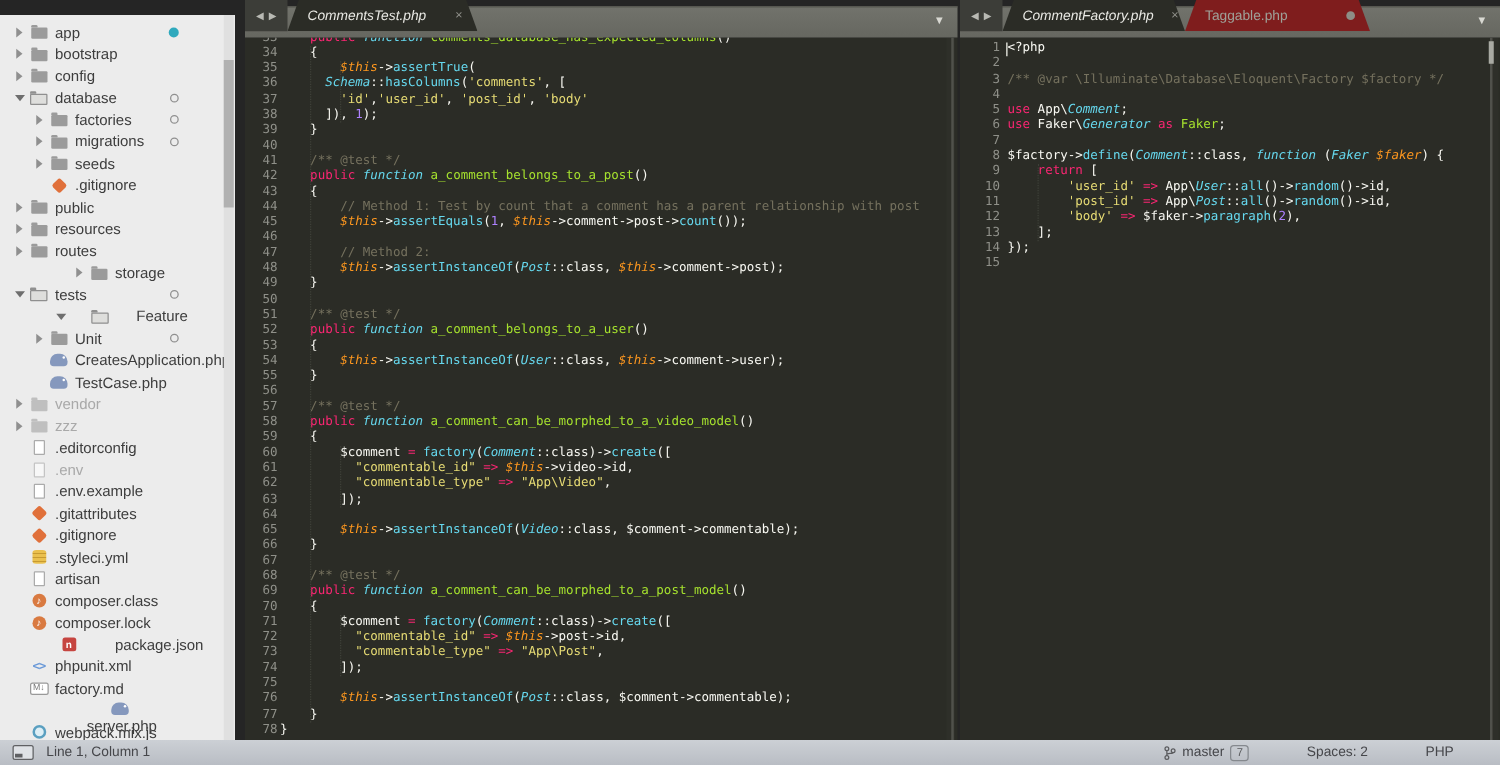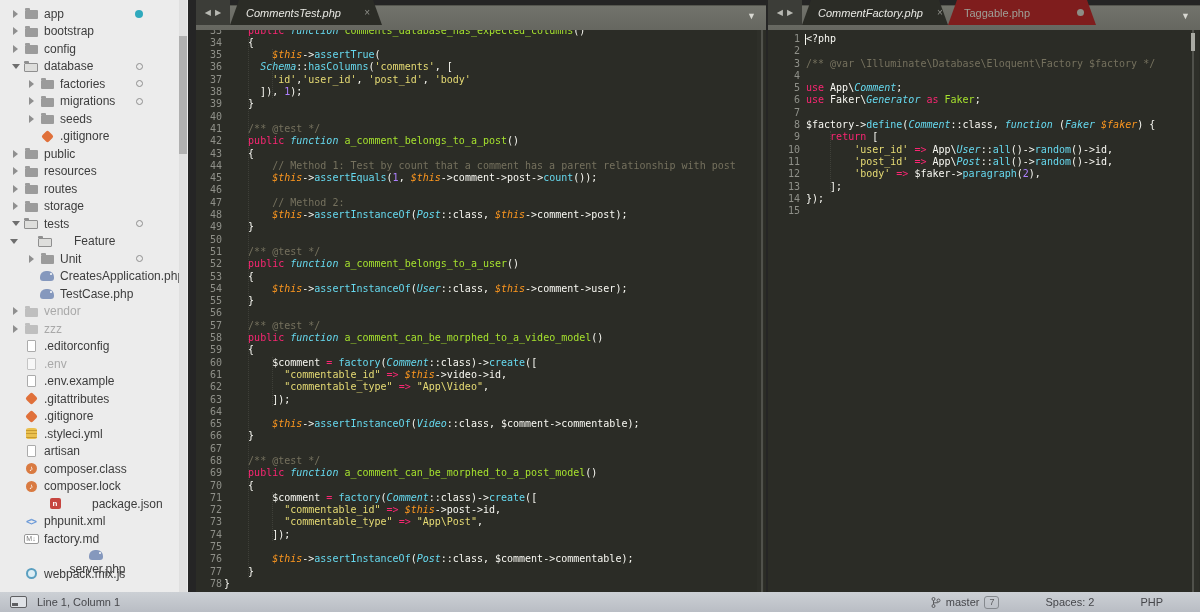--- a/index.html
+++ b/index.html
@@ -1,21 +1,21 @@
 <!DOCTYPE html>
 <html><head>
 <meta charset="utf-8">
 <style>
   * { margin:0; padding:0; box-sizing:border-box; }
   body { background:#111; }
   .window { position:relative; width:1200px; height:612px; background:#252525; overflow:hidden;
             font-family:"Liberation Sans", sans-serif; }
 
   
-  .sidebar { position:absolute; left:0; top:0; width:188px; height:592px; background:#ececec; overflow:hidden; }
+  .sidebar { position:absolute; left:0; top:12px; width:188px; height:592px; background:#ececec; overflow:hidden; }
   .tree { position:absolute; top:5px; left:0; right:9px; }
   .tree-row { height:17.5px; display:flex; align-items:center; font-size:12px; color:#3d3d3d; position:relative; }
   .tree-row.dim { color:#a9a9a9; }
   .arrow-box { width:13px; display:flex; justify-content:center; flex:none; }
   .tri-right { width:0; height:0; border-left:5px solid #8f8f8f; border-top:4px solid transparent; border-bottom:4px solid transparent; }
   .tri-down  { width:0; height:0; border-top:5px solid #6e6e6e; border-left:4px solid transparent; border-right:4px solid transparent; }
   .icon-box { width:16px; height:14px; margin:0 5px 0 1px; flex:none; display:flex; align-items:center; justify-content:center; }
   .tree-label { white-space:nowrap; }
   .badge-dot { position:absolute; right:36px; width:8px; height:8px; border-radius:50%; background:#2fa9bd; }
   .badge-circle { position:absolute; right:36px; width:7px; height:7px; border-radius:50%; border:1.5px solid #8f8f8f; }
@@ -208,40 +208,40 @@
         </div>
         <div class="tree-row" style="padding-left: 9px;">
           <span class="arrow-box">
             <span class="tri-right"></span>
           </span>
           <span class="icon-box">
             <span class="ic ic-folder"></span>
           </span>
           <span class="tree-label">routes</span>
         </div>
-        <div class="tree-row" style="padding-left: 9px;">
+        <div class="tree-row" style="padding-left: 9px; margin-left: 48px;">
           <span class="arrow-box">
             <span class="tri-right"></span>
           </span>
           <span class="icon-box">
             <span class="ic ic-folder"></span>
           </span>
           <span class="tree-label">storage</span>
         </div>
         <div class="tree-row" style="padding-left: 9px;">
           <span class="arrow-box">
             <span class="tri-down"></span>
           </span>
           <span class="icon-box">
             <span class="ic ic-folder-open"></span>
           </span>
           <span class="tree-label">tests</span>
           <span class="badge-circle"></span>
         </div>
-        <div class="tree-row" style="padding-left: 7px; gap: 16px;">
+        <div class="tree-row" style="padding-left: 42px; gap: 16px;">
           <span class="arrow-box">
             <span class="tri-down"></span>
           </span>
           <span class="icon-box">
             <span class="ic ic-folder-open"></span>
           </span>
           <span class="tree-label">Feature</span>
         </div>
         <div class="tree-row" style="padding-left: 25px;">
           <span class="arrow-box">

